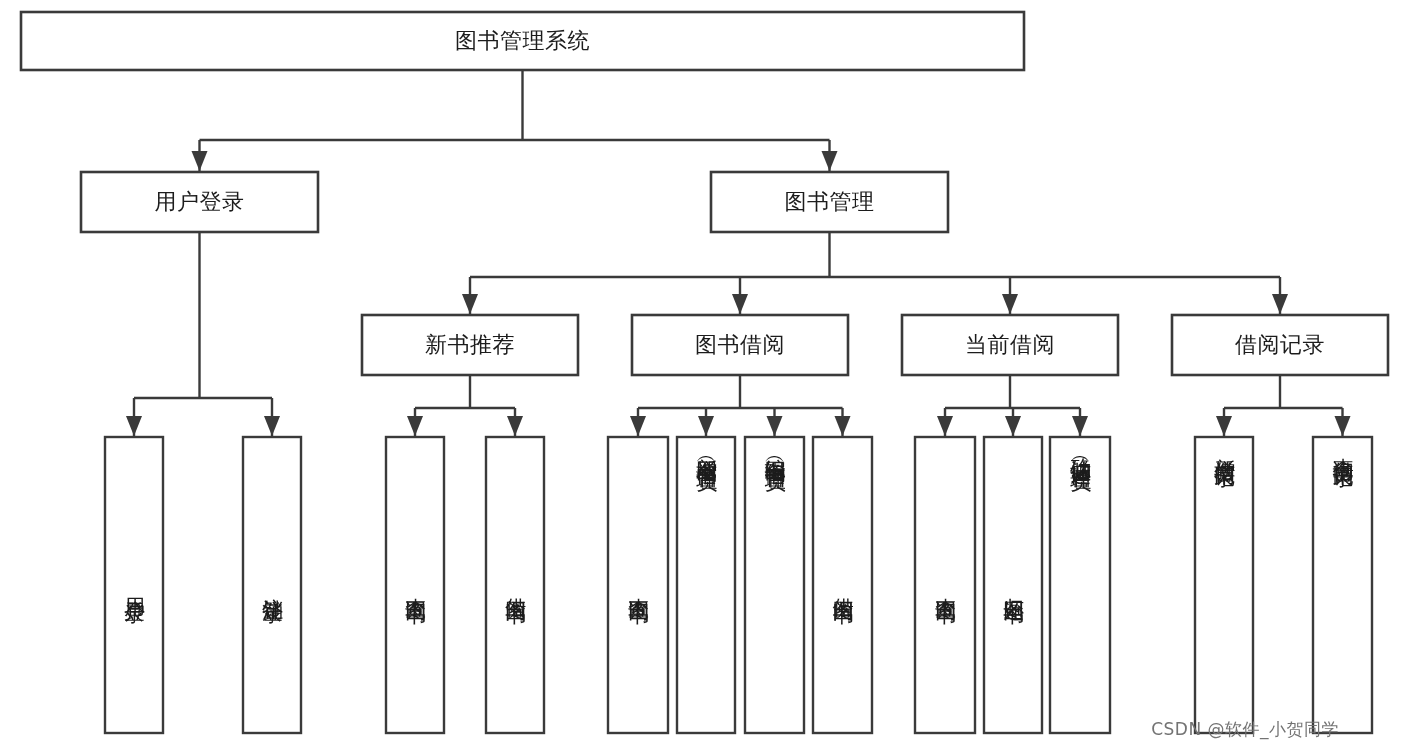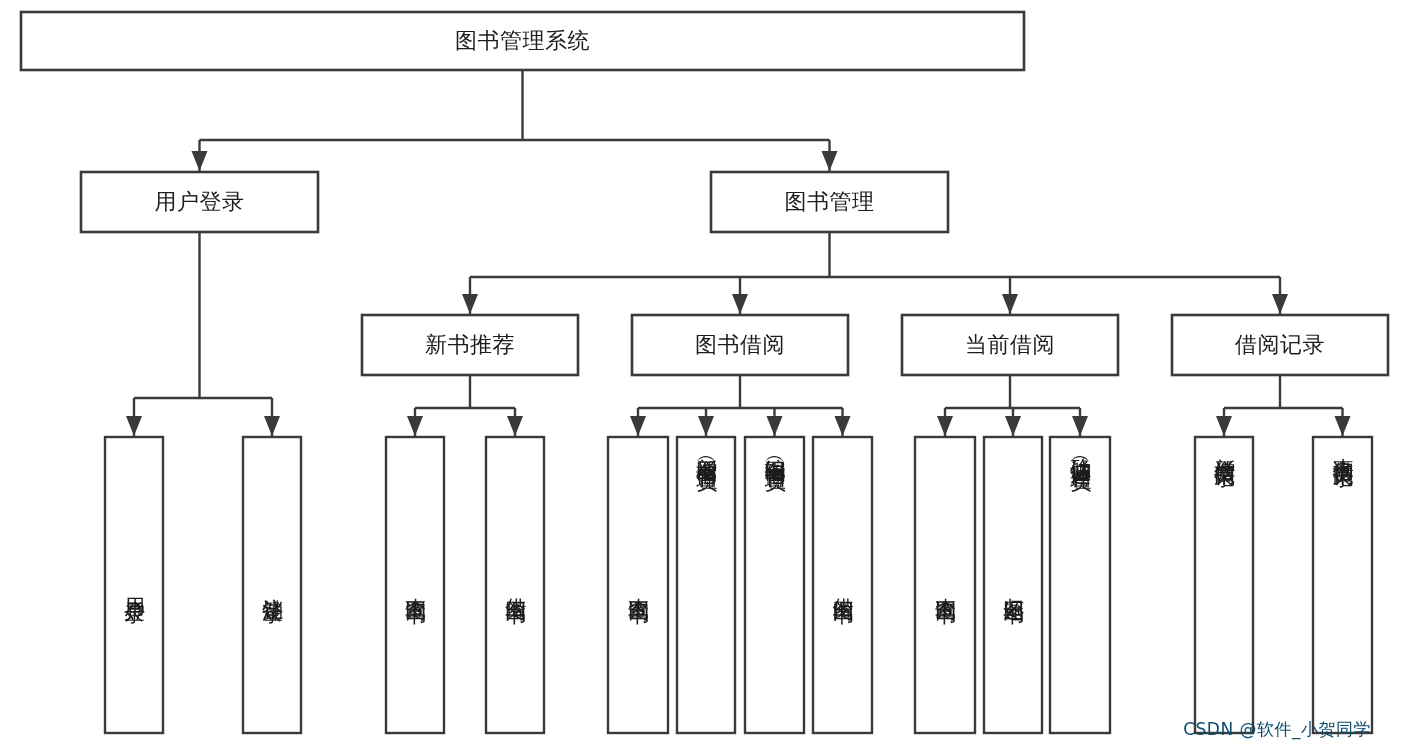--- a/index.html
+++ b/index.html
@@ -12,21 +12,20 @@
     width: 1405px;
     height: 747px;
     font-family: "DejaVu Sans", "Liberation Sans", sans-serif;
     overflow: hidden;
     position: relative;
   }
   #diagram-root {
     position: relative;
     width: 1351px;
     height: 747px;
-    padding-left: 32px;
   }
   svg.diagram-canvas {
     position: absolute;
     top: 0;
     left: 0;
     width: 1405px;
     height: 747px;
     display: block;
   }
   .node-box {
@@ -74,21 +73,21 @@
     letter-spacing: 2px;
     white-space: nowrap;
     text-align: center;
   }
   .watermark {
     position: absolute;
     right: 12px;
     bottom: 6px;
     font-family: "DejaVu Sans", "Liberation Sans", sans-serif;
     font-size: 17px;
-    color: #0c4a6e;
+    color: #737373;
     letter-spacing: 0.5px;
     user-select: none;
     pointer-events: none;
   }
 </style>
 </head>
 <body>
 
 <div id="diagram-root">
 

